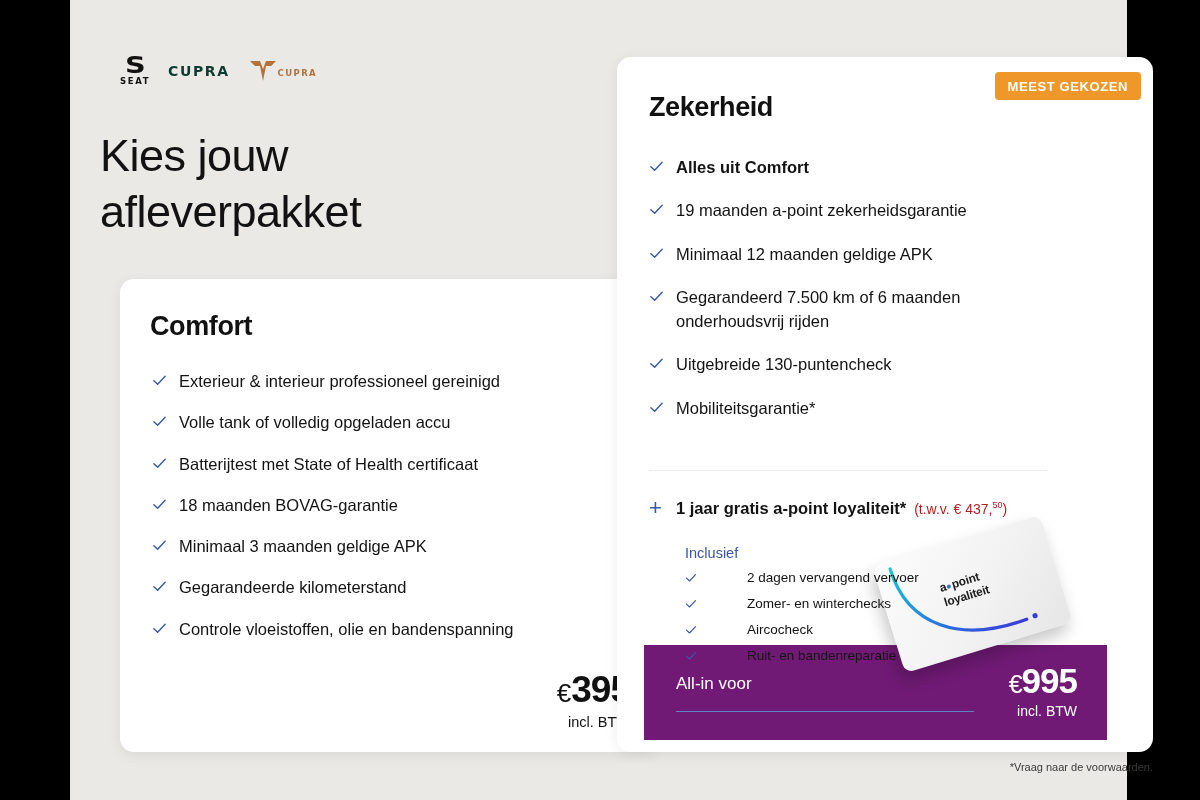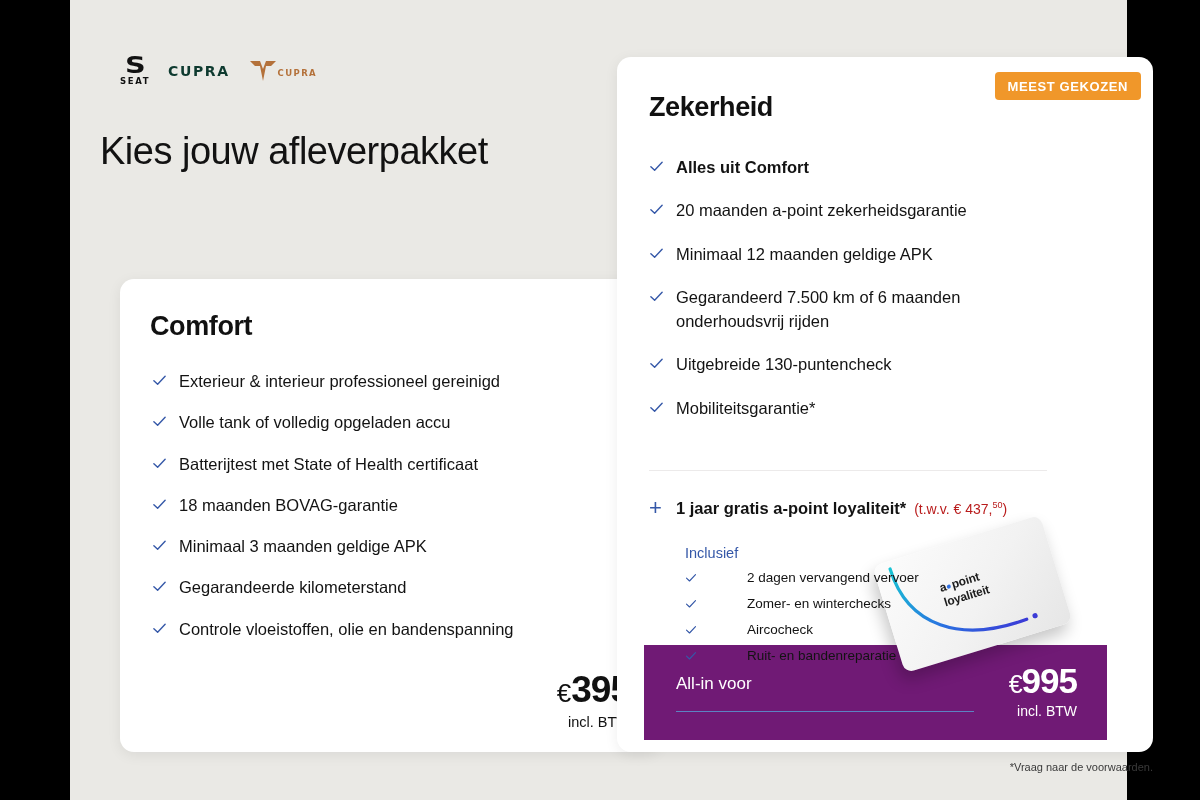--- a/index.html
+++ b/index.html
@@ -52,21 +52,21 @@
   .logo-cupra .mark { line-height: 0; }
   .logo-cupra .word {
     font-size: 8.5px; font-weight: 700; color: #b4713a;
     letter-spacing: 1.4px; margin-top: 3px;
     font-family: "DejaVu Sans", sans-serif;
   }
 
   .headline {
     position: absolute; left: 50px; top: 128px;
     width: 420px;
-    font-size: 38px; font-weight: 400; color: #121212;
+    font-size: 45px; font-weight: 400; color: #121212;
     line-height: 1.25; letter-spacing: -0.5px;
   }
 
   
   .card {
     position: absolute;
     background: #fff;
     border-radius: 14px;
     box-shadow: 0 3px 14px rgba(0,0,0,0.07);
   }
@@ -321,21 +321,21 @@
             </svg>
           </span>
           <span class="ftxt bold">Alles uit Comfort</span>
         </li>
         <li>
           <span class="chk">
             <svg width="15" height="15" viewBox="0 0 16 16">
               <path d="M2 8.2 L6 12 L14 3.4" fill="none" stroke="#3558a8" stroke-width="1.5" stroke-linecap="round" stroke-linejoin="round"></path>
             </svg>
           </span>
-          <span class="ftxt">20 maanden a-point zekerheidsgarantie</span>
+          <span class="ftxt">19 maanden a-point zekerheidsgarantie</span>
         </li>
         <li>
           <span class="chk">
             <svg width="15" height="15" viewBox="0 0 16 16">
               <path d="M2 8.2 L6 12 L14 3.4" fill="none" stroke="#3558a8" stroke-width="1.5" stroke-linecap="round" stroke-linejoin="round"></path>
             </svg>
           </span>
           <span class="ftxt">Minimaal 12 maanden geldige APK</span>
         </li>
         <li>

